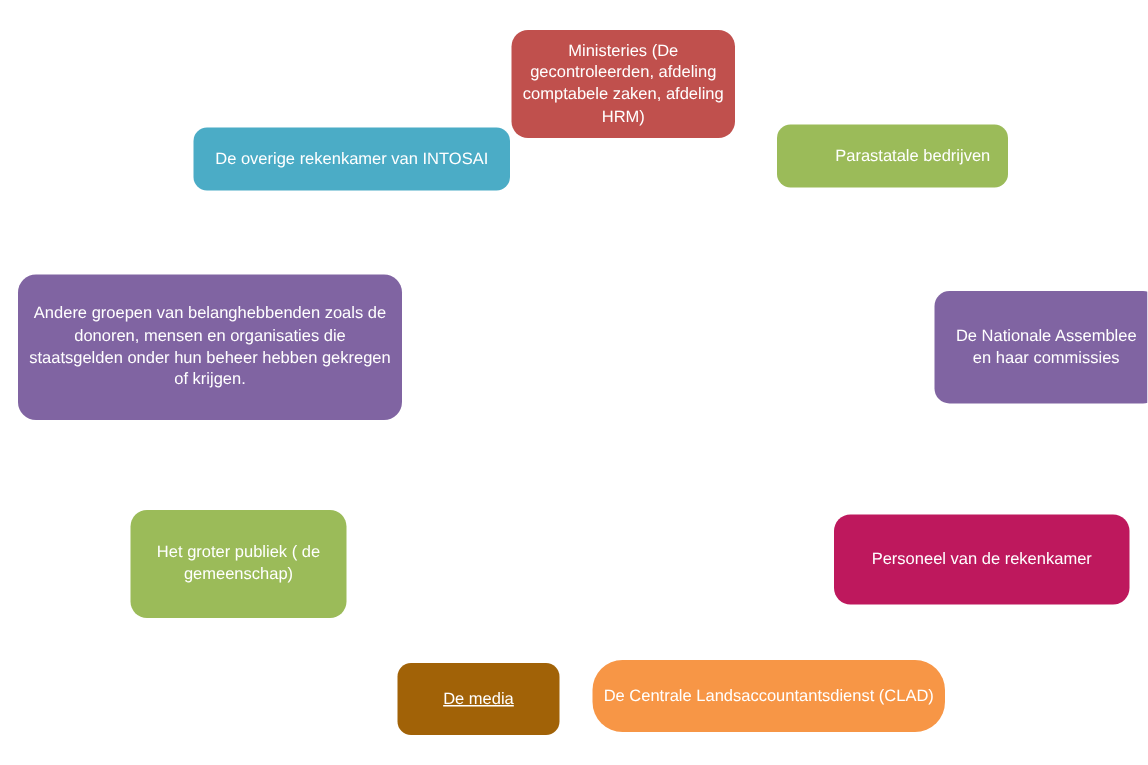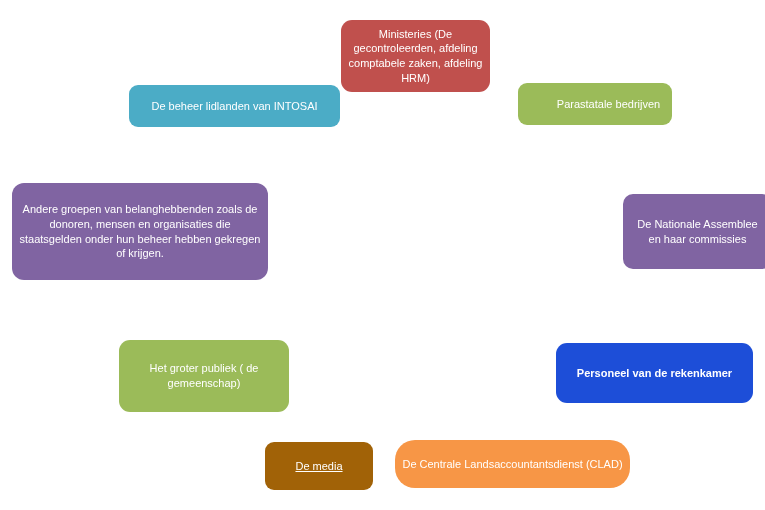--- a/index.html
+++ b/index.html
@@ -28,55 +28,55 @@
     padding: 4px 7px;
   }
   .node .node-label { display: block; width: 100%; }
 
   
   .n-ministeries { left: 341px; top: 20px;  width: 149px; height: 72px; border-radius: 11px; padding: 4px 3px; }
   .n-intosai     { left: 129px; top: 85px;  width: 211px; height: 42px; border-radius: 9px; }
   .n-parastatale { left: 518px; top: 83px;  width: 154px; height: 42px; border-radius: 9px; }
   .n-andere      { left: 12px;  top: 183px; width: 256px; height: 97px; border-radius: 12px; }
   .n-assemblee   { left: 623px; top: 194px; width: 149px; height: 75px; border-radius: 10px; }
-  .n-publiek     { left: 87px;  top: 340px; width: 170px; height: 72px; border-radius: 11px; margin-left: 32px; }
+  .n-publiek     { left: 87px;  top: 340px; width: 144px; height: 72px; border-radius: 11px; }
   .n-personeel   { left: 556px; top: 343px; width: 197px; height: 60px; border-radius: 11px; }
   .n-media       { left: 265px; top: 442px; width: 108px; height: 48px; border-radius: 9px; }
   .n-clad        { left: 395px; top: 440px; width: 235px; height: 48px; border-radius: 20px; }
 </style>
 </head>
 <body>
 
 <div class="canvas">
 
   <div class="node n-ministeries" style="background: rgb(192, 80, 77); justify-content: flex-end;">
     <span class="node-label">Ministeries (De gecontroleerden, afdeling comptabele zaken, afdeling HRM)</span>
   </div>
 
   <div class="node n-intosai" style="background: rgb(75, 172, 198);">
-    <span class="node-label">De beheer lidlanden van INTOSAI</span>
+    <span class="node-label">De overige rekenkamer van INTOSAI</span>
   </div>
 
   <div class="node n-parastatale" style="background: rgb(155, 187, 89); padding-left: 34px;">
     <span class="node-label">Parastatale bedrijven</span>
   </div>
 
   <div class="node n-andere" style="background: rgb(128, 100, 162);">
     <span class="node-label">Andere groepen van belanghebbenden zoals de donoren,  mensen en organisaties die staatsgelden onder hun beheer hebben gekregen of krijgen.</span>
   </div>
 
   <div class="node n-assemblee" style="background: rgb(128, 100, 162);">
     <span class="node-label">De Nationale Assemblee en haar commissies</span>
   </div>
 
   <div class="node n-publiek" style="background: rgb(155, 187, 89);">
     <span class="node-label">Het groter publiek  ( de gemeenschap)</span>
   </div>
 
-  <div class="node n-personeel" style="background: #1d4ed8; font-weight: bold;">
+  <div class="node n-personeel" style="background: #be185d;">
     <span class="node-label">Personeel van de rekenkamer</span>
   </div>
 
   <div class="node n-media" style="background: #a16207; text-decoration: underline;">
     <span class="node-label">De media</span>
   </div>
 
   <div class="node n-clad" style="background: rgb(247, 150, 70);">
     <span class="node-label">De Centrale Landsaccountantsdienst (CLAD)</span>
   </div>

